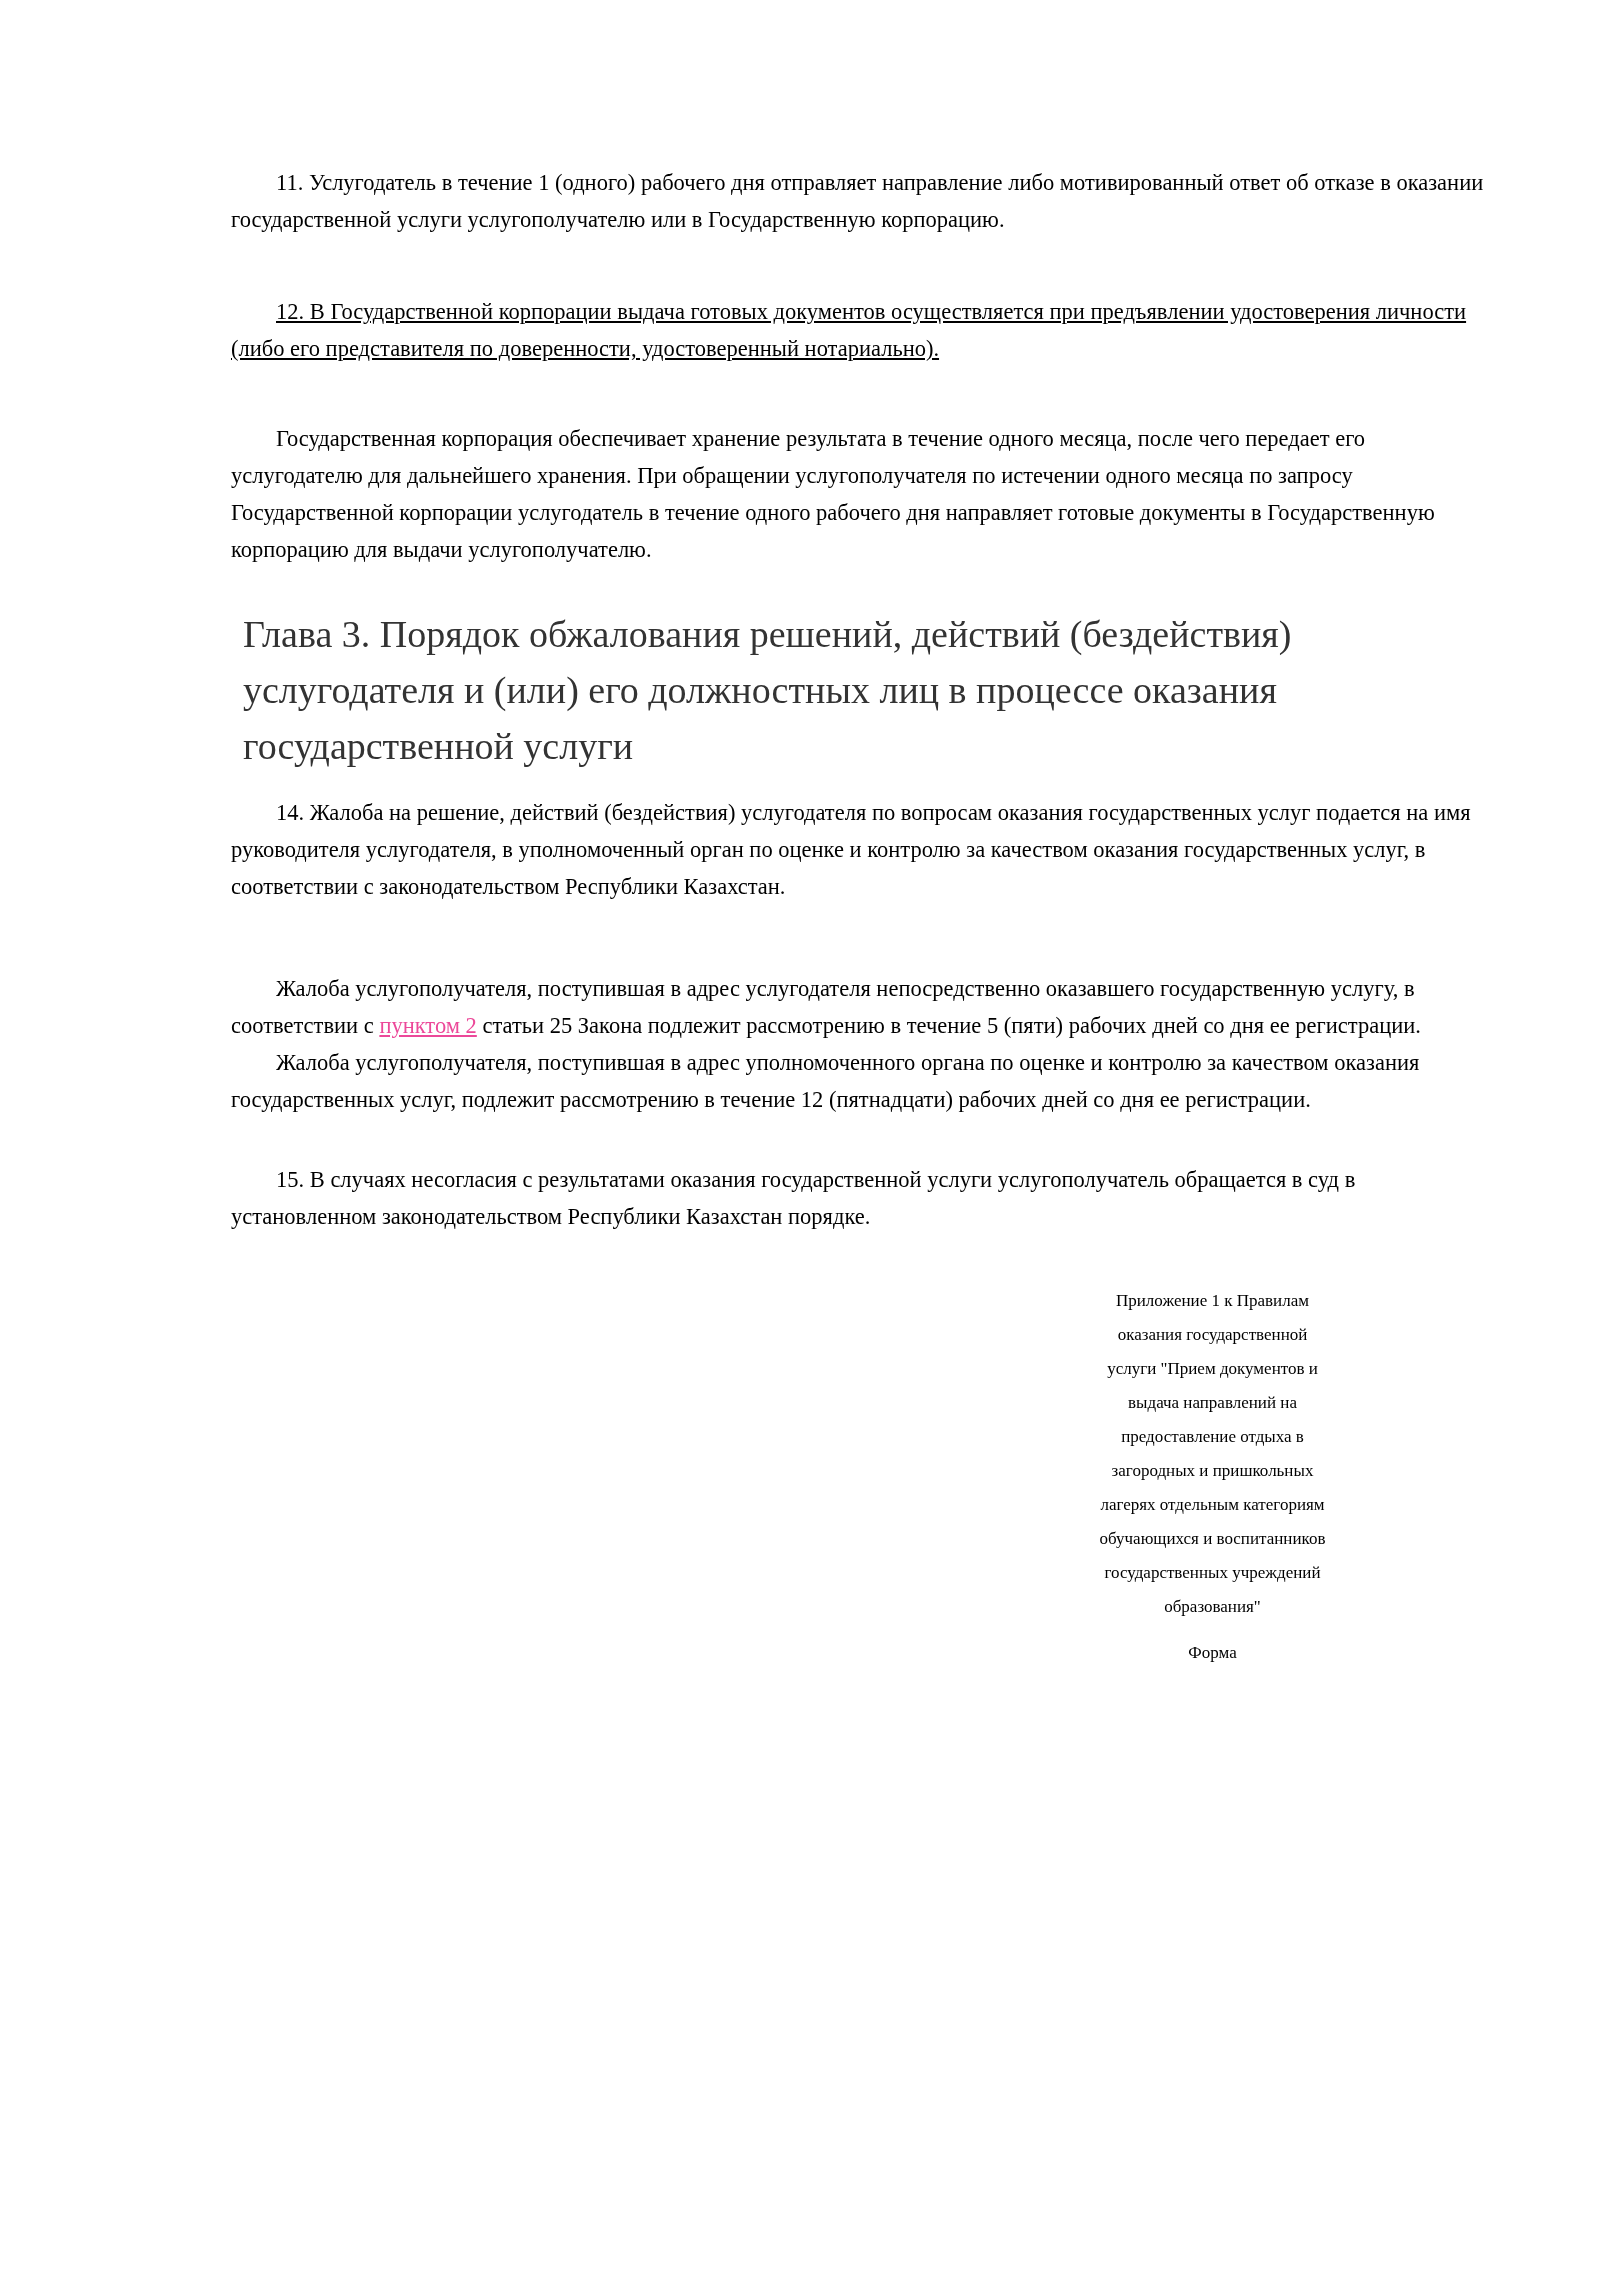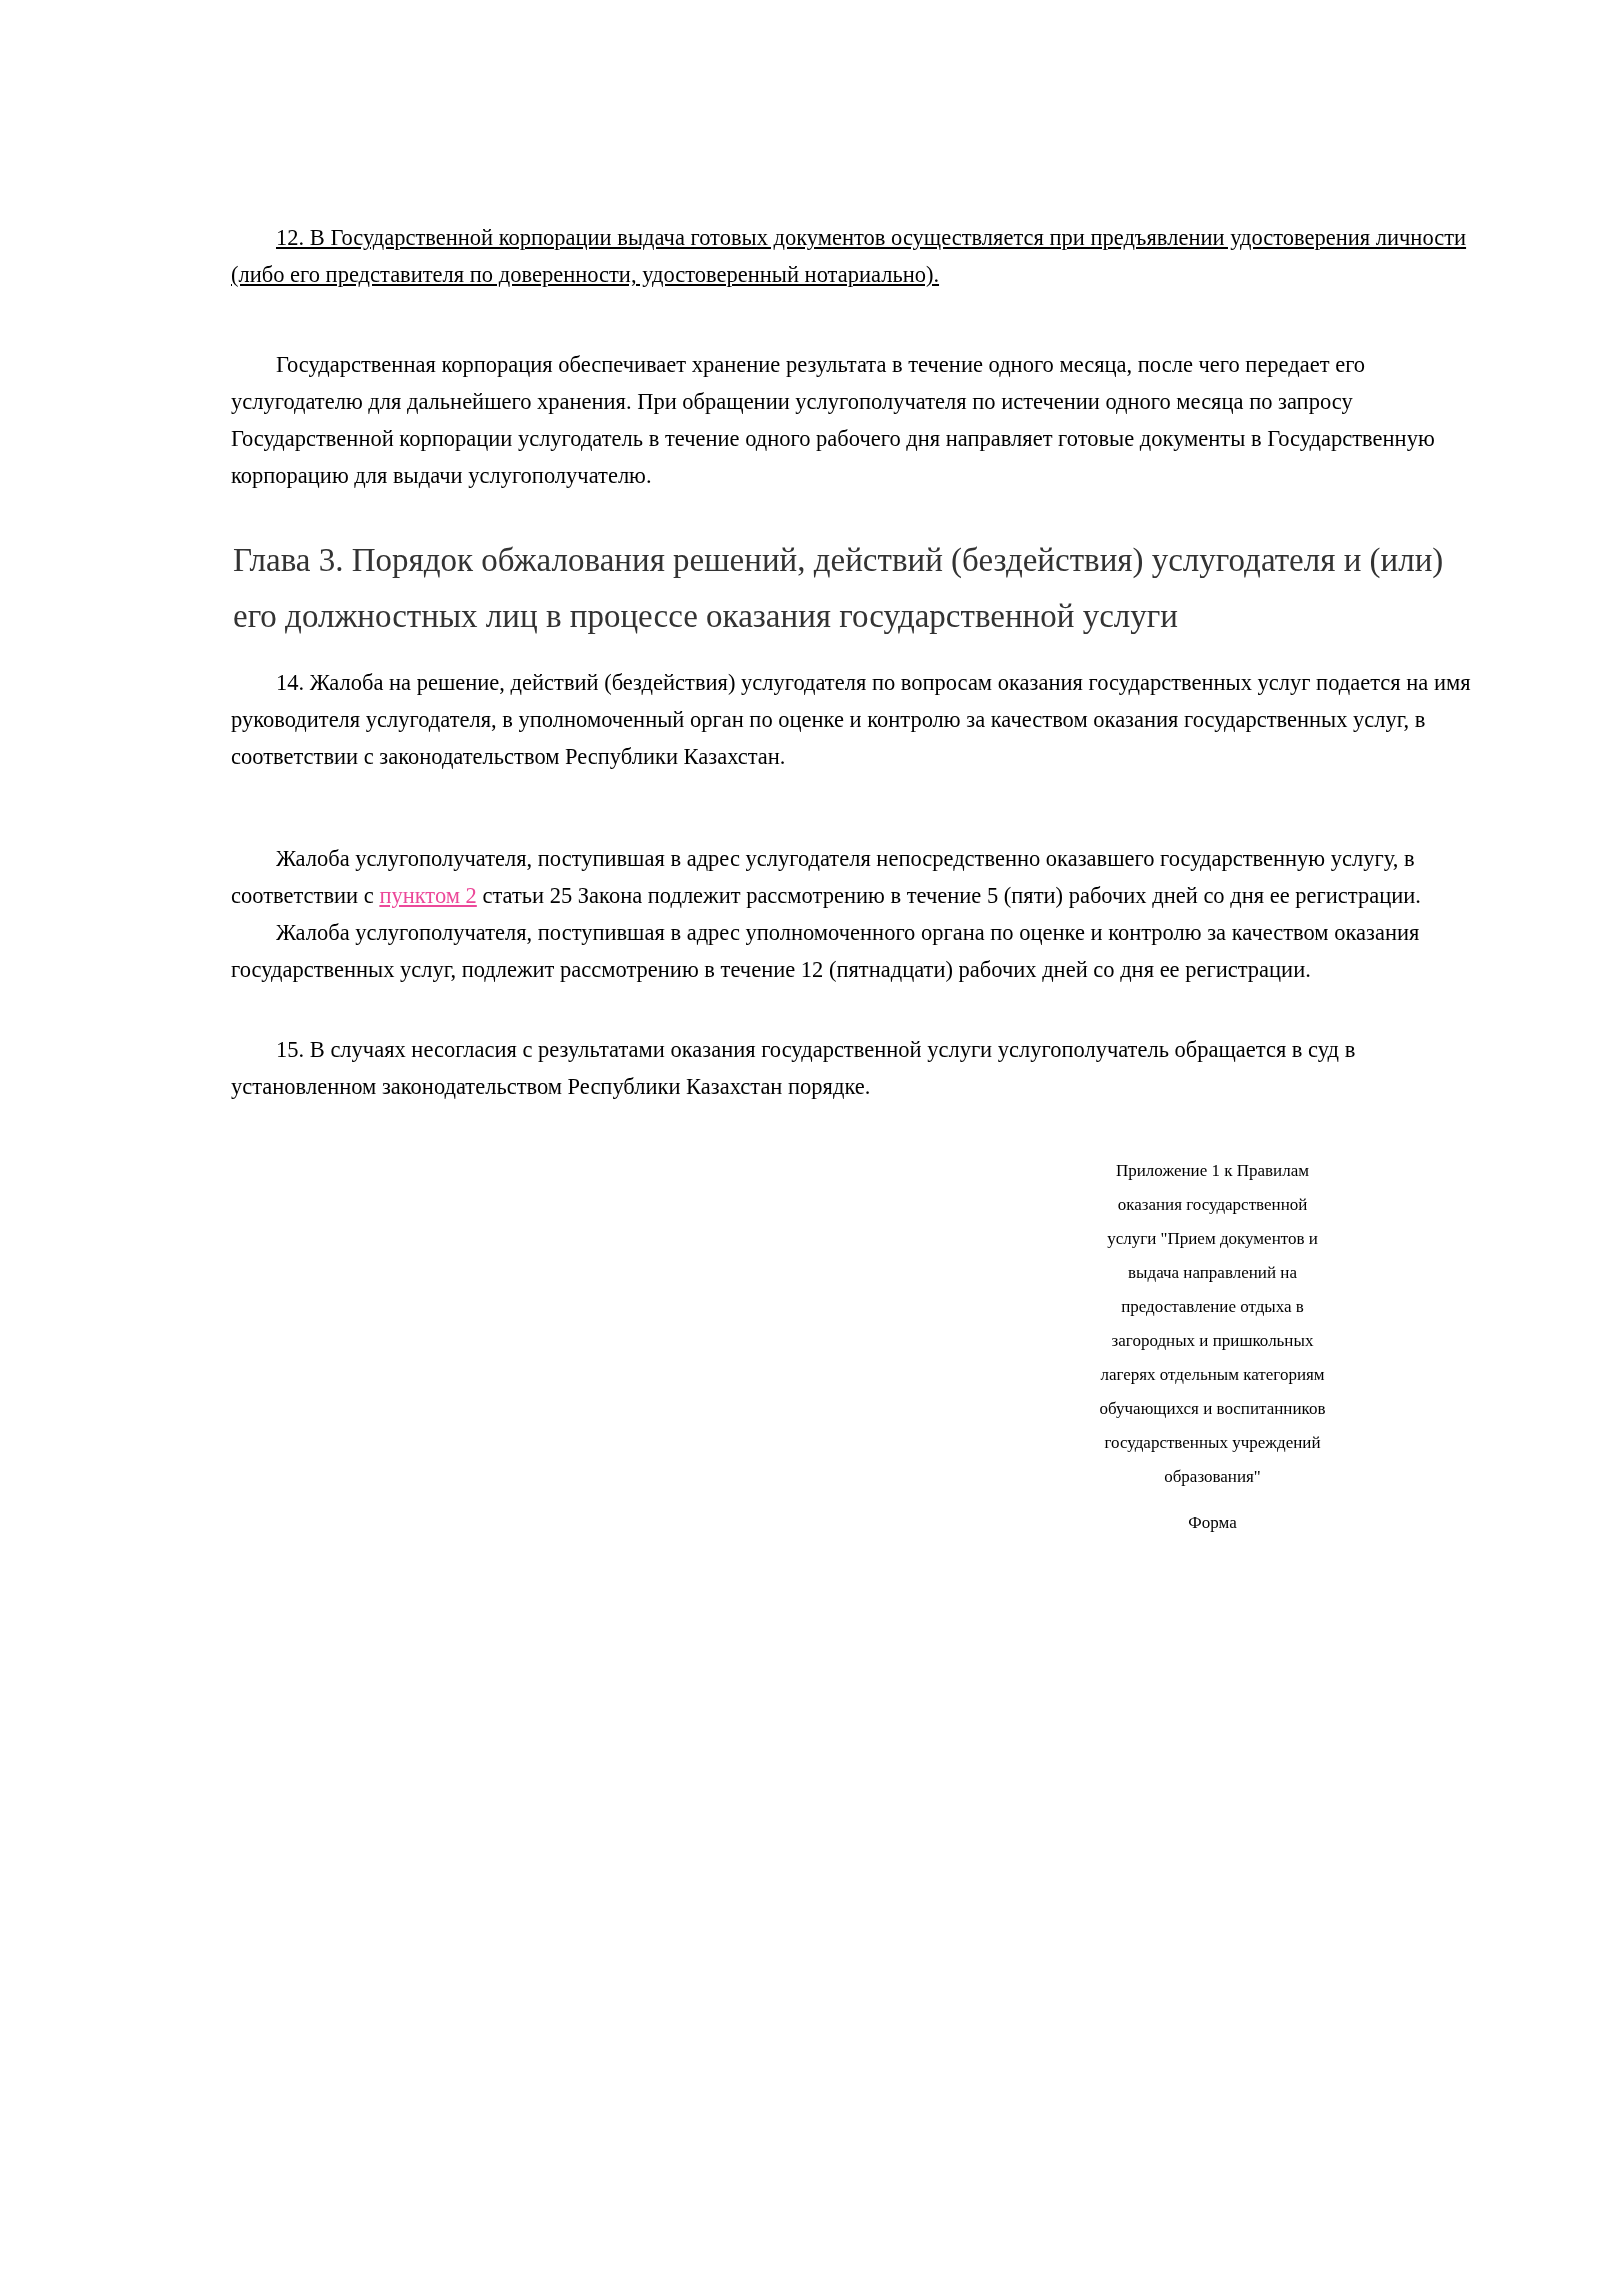--- a/index.html
+++ b/index.html
@@ -32,23 +32,23 @@
   }
   .gap-56 { margin-top: 55px; text-decoration: underline; }
   .gap-54 { margin-top: 53px; }
   .gap-62 { margin-top: 61px; }
   .gap-20 { margin-top: 19.6px; }
   .gap-66 { margin-top: 65px; }
   .gap-0  { margin-top: 0; }
   .gap-44 { margin-top: 43px; }
   .gap-50 { margin-top: 49px; }
   .chapter-heading {
-    margin: 38px 0 0 2px;
+    margin: 38px 0 0 12px;
     max-width: 1245px;
-    font-size: 33px;
+    font-size: 38px;
     line-height: 56px;
     font-weight: normal;
     color: #333333;
     text-indent: 0;
   }
   .doc-link {
     color: #ec4899;
     text-decoration: underline;
     cursor: pointer;
   }
@@ -66,20 +66,21 @@
   }
   .appendix-form {
     margin-top: 12px;
   }
 </style>
 </head>
 <body>
 
 <div class="page">
 
+  <p class="body-par">11. Услугодатель в течение 1 (одного) рабочего дня отправляет направление либо мотивированный ответ об отказе в оказании государственной услуги услугополучателю или в Государственную корпорацию.</p>
 
   <p class="body-par gap-56">12. В Государственной корпорации выдача готовых документов осуществляется при предъявлении удостоверения личности (либо его представителя по доверенности, удостоверенный нотариально).</p>
 
   <p class="body-par gap-54">Государственная корпорация обеспечивает хранение результата в течение одного месяца, после чего передает его услугодателю для дальнейшего хранения. При обращении услугополучателя по истечении одного месяца по запросу Государственной корпорации услугодатель в течение одного рабочего дня направляет готовые документы в Государственную корпорацию для выдачи услугополучателю.</p>
 
 
   <h2 class="chapter-heading">Глава 3. Порядок обжалования решений, действий (бездействия) услугодателя и (или) его должностных лиц в процессе оказания государственной услуги</h2>
 
   <p class="body-par gap-20">14. Жалоба на решение, действий (бездействия) услугодателя по вопросам оказания государственных услуг подается на имя руководителя услугодателя, в уполномоченный орган по оценке и контролю за качеством оказания государственных услуг, в соответствии с законодательством Республики Казахстан.</p>
 

